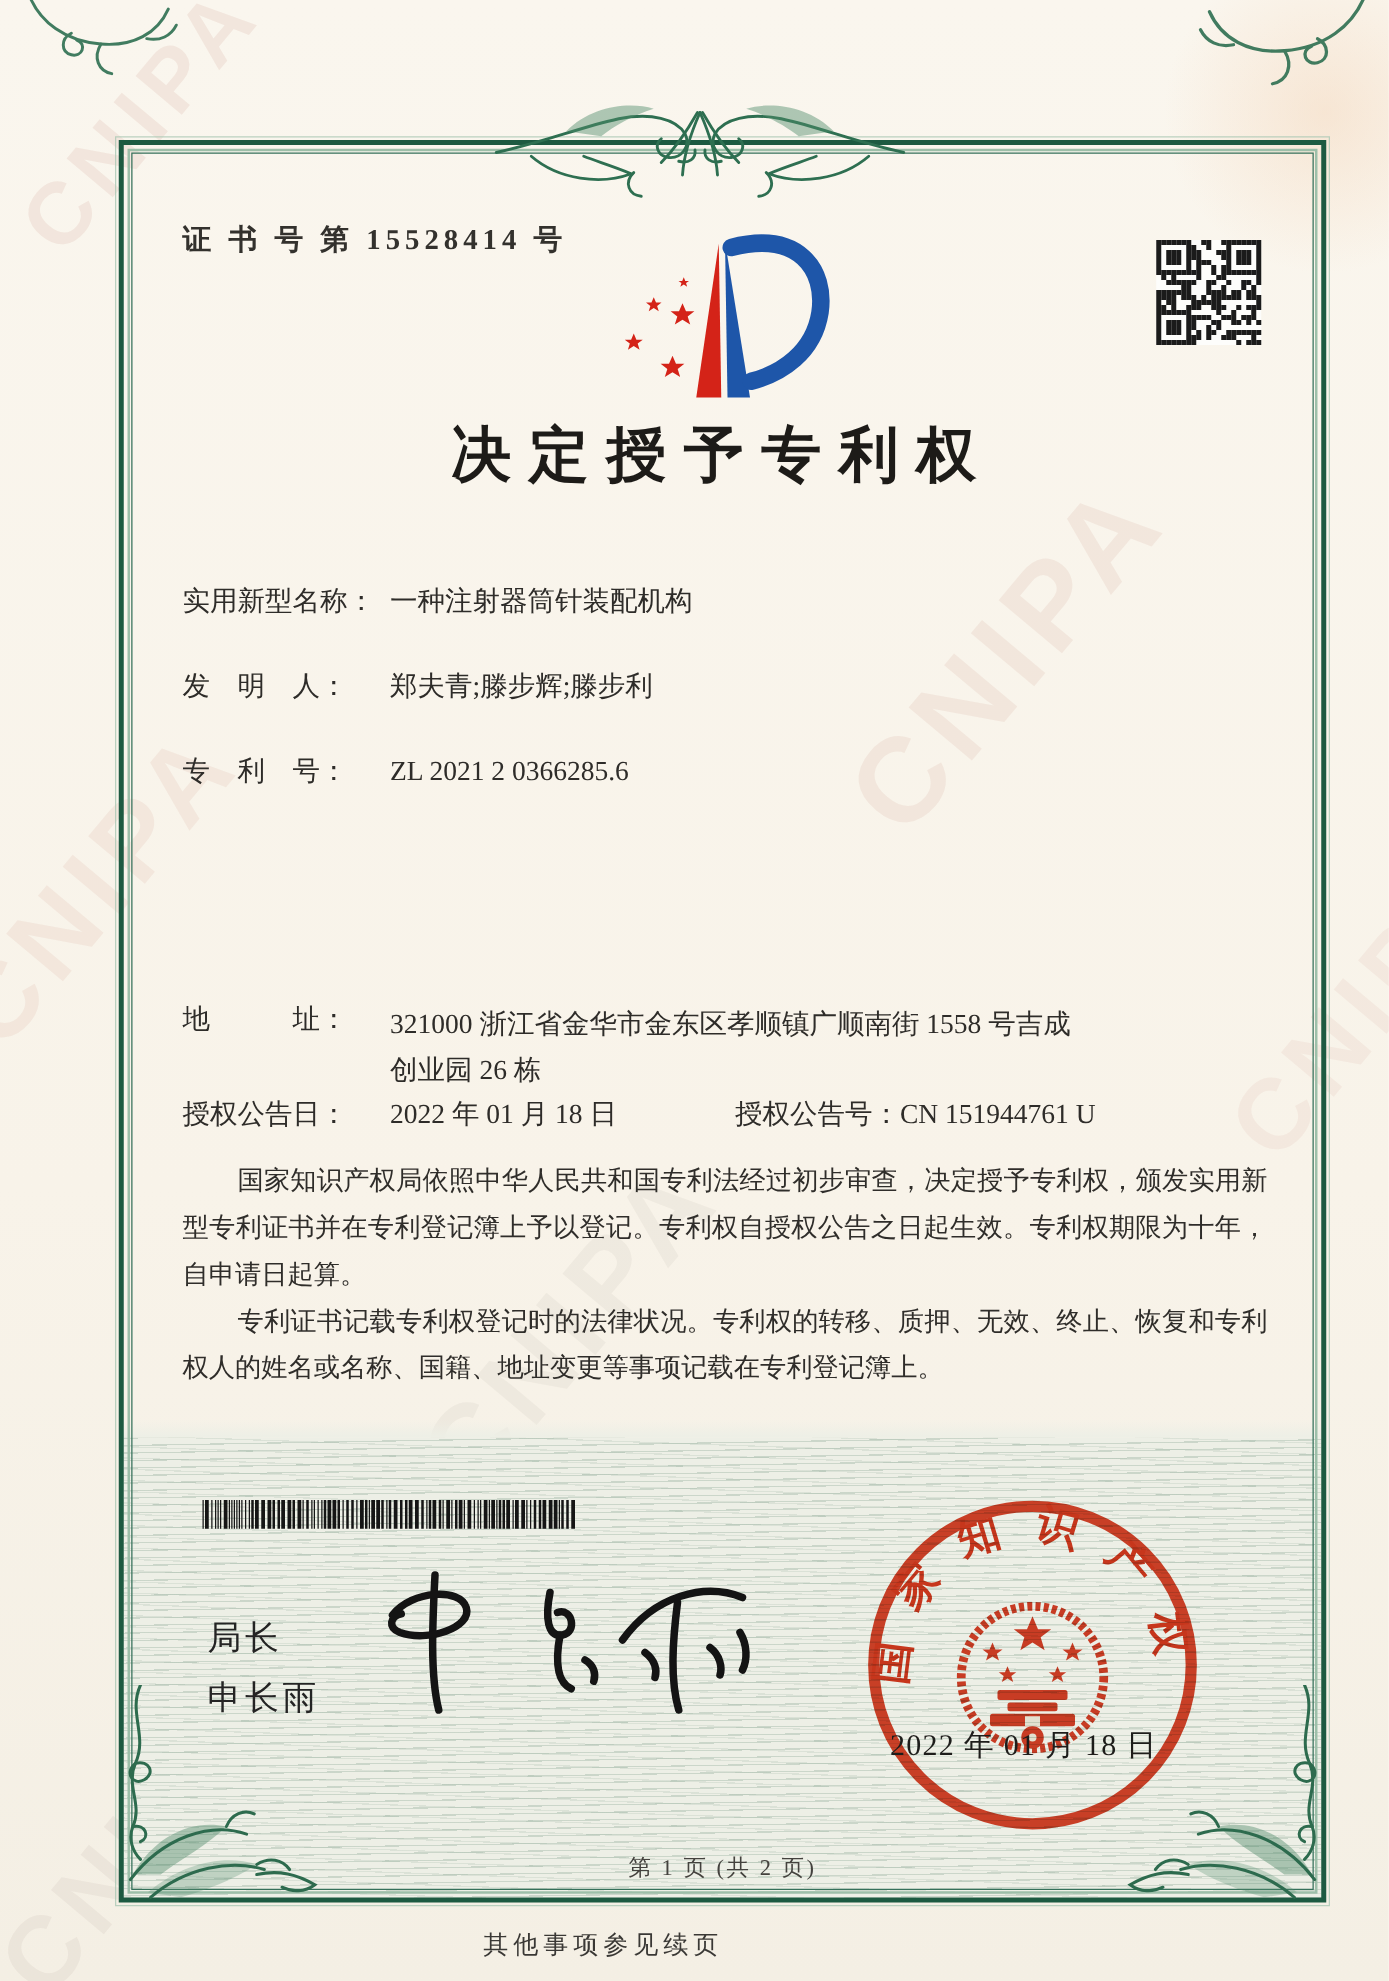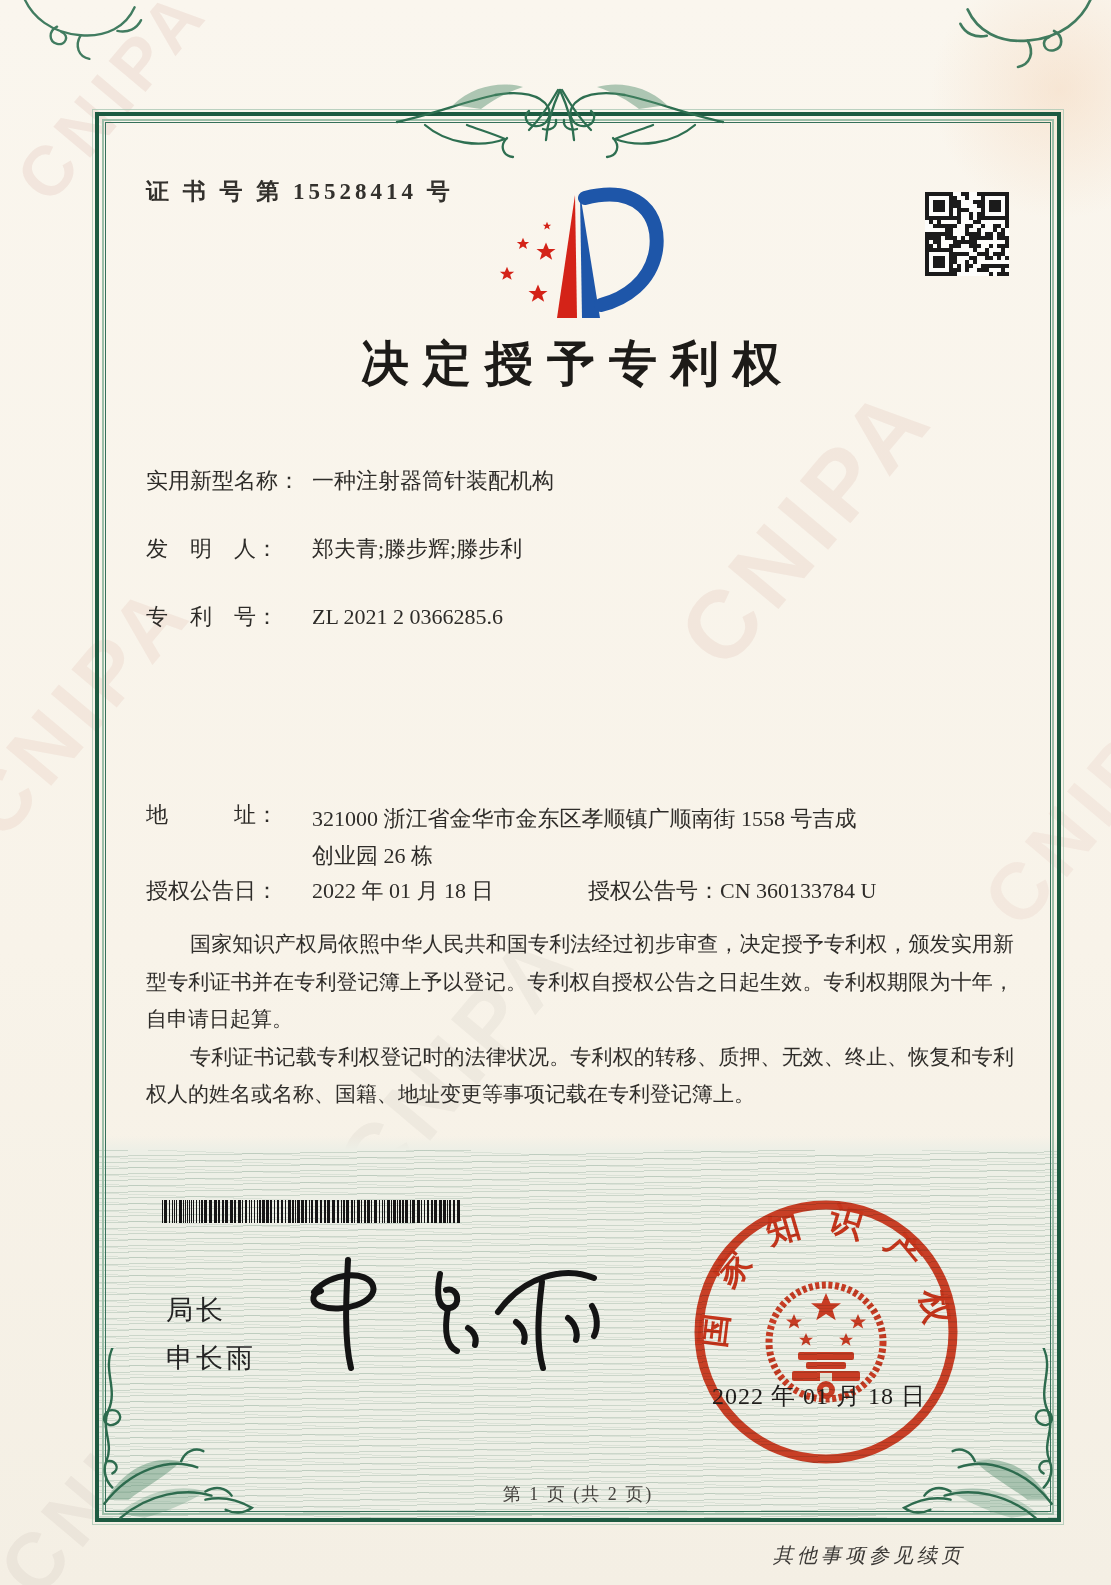--- a/index.html
+++ b/index.html
@@ -67,22 +67,22 @@
   .signer{position:absolute;z-index:4;left:166px;font-family:"Liberation Sans","DejaVu Sans",sans-serif;
       font-size:27px;color:#242424;letter-spacing:3px;}
   .signer.t1{top:1292px;} .signer.t2{top:1340px;}
   .signature{position:absolute;z-index:4;left:280px;top:1246px;width:340px;height:152px;}
 
   .seal{position:absolute;z-index:5;left:690px;top:1196px;width:272px;height:272px;mix-blend-mode:multiply;}
   .sealdate{position:absolute;z-index:6;left:712px;top:1380px;font-size:24px;letter-spacing:1px;color:#1e1d1b;}
 
   .pagefoot{position:absolute;z-index:4;left:95px;top:1482px;width:966px;text-align:center;
       font-size:18px;letter-spacing:2px;color:#44423e;}
-  .note{position:absolute;z-index:4;left:0;top:1542px;width:965px;text-align:right;
-      font-size:20px;letter-spacing:4px;color:#3a3835;font-style:italic;}
+  .note{position:absolute;z-index:4;left:0;top:1542px;width:965px;text-align:center;
+      font-size:20px;letter-spacing:4px;color:#3a3835;}
 </style>
 </head>
 <body>
 
 <div class="page">
 
   <div class="blotch"></div>
 
   <span class="wm wm1">CNIPA</span>
   <span class="wm wm2">CNIPA</span>
@@ -438,21 +438,21 @@
     <span class="lab">专　利　号：</span><span class="val">ZL 2021 2 0366285.6</span>
   </div>
   <div class="row r5 addr">
     <span class="lab">地　　　址：</span><span class="val">321000 浙江省金华市金东区孝顺镇广顺南街 1558 号吉成
 创业园 26 栋</span>
   </div>
   <div class="row grant">
     <span class="lab">授权公告日：</span><span class="val">2022 年 01 月 18 日</span>
   </div>
   <div class="grant2">
-    <span>授权公告号：</span><span>CN 360133784 U</span>
+    <span>授权公告号：</span><span>CN 151944761 U</span>
   </div>
 
   <div class="paras">
     <p>国家知识产权局依照中华人民共和国专利法经过初步审查，决定授予专利权，颁发实用新型专利证书并在专利登记簿上予以登记。专利权自授权公告之日起生效。专利权期限为十年，自申请日起算。</p>
     <p>专利证书记载专利权登记时的法律状况。专利权的转移、质押、无效、终止、恢复和专利权人的姓名或名称、国籍、地址变更等事项记载在专利登记簿上。</p>
   </div>
 
   <div class="barcode"><span style="width: 1px; margin-right: 1px;"></span><span style="width: 3px; margin-right: 2px;"></span><span style="width: 1px; margin-right: 2px;"></span><span style="width: 1px; margin-right: 1px;"></span><span style="width: 1px; margin-right: 1px;"></span><span style="width: 1px; margin-right: 2px;"></span><span style="width: 3px; margin-right: 1px;"></span><span style="width: 1px; margin-right: 1px;"></span><span style="width: 1px; margin-right: 1px;"></span><span style="width: 1px; margin-right: 1px;"></span><span style="width: 1px; margin-right: 1px;"></span><span style="width: 1px; margin-right: 1px;"></span><span style="width: 1px; margin-right: 2px;"></span><span style="width: 1px; margin-right: 2px;"></span><span style="width: 1px; margin-right: 1px;"></span><span style="width: 2px; margin-right: 1px;"></span><span style="width: 3px; margin-right: 2px;"></span><span style="width: 3px; margin-right: 2px;"></span><span style="width: 3px; margin-right: 1px;"></span><span style="width: 2px; margin-right: 2px;"></span><span style="width: 2px; margin-right: 1px;"></span><span style="width: 3px; margin-right: 2px;"></span><span style="width: 3px; margin-right: 1px;"></span><span style="width: 2px; margin-right: 2px;"></span><span style="width: 3px; margin-right: 1px;"></span><span style="width: 1px; margin-right: 2px;"></span><span style="width: 2px; margin-right: 2px;"></span><span style="width: 1px; margin-right: 1px;"></span><span style="width: 1px; margin-right: 2px;"></span><span style="width: 1px; margin-right: 2px;"></span><span style="width: 1px; margin-right: 1px;"></span><span style="width: 2px; margin-right: 1px;"></span><span style="width: 3px; margin-right: 1px;"></span><span style="width: 3px; margin-right: 1px;"></span><span style="width: 2px; margin-right: 2px;"></span><span style="width: 1px; margin-right: 2px;"></span><span style="width: 2px; margin-right: 2px;"></span><span style="width: 2px; margin-right: 2px;"></span><span style="width: 1px; margin-right: 2px;"></span><span style="width: 3px; margin-right: 1px;"></span><span style="width: 2px; margin-right: 1px;"></span><span style="width: 1px; margin-right: 1px;"></span><span style="width: 3px; margin-right: 1px;"></span><span style="width: 3px; margin-right: 1px;"></span><span style="width: 2px; margin-right: 2px;"></span><span style="width: 1px; margin-right: 1px;"></span><span style="width: 2px; margin-right: 2px;"></span><span style="width: 3px; margin-right: 2px;"></span><span style="width: 2px; margin-right: 2px;"></span><span style="width: 2px; margin-right: 1px;"></span><span style="width: 3px; margin-right: 2px;"></span><span style="width: 3px; margin-right: 2px;"></span><span style="width: 2px; margin-right: 2px;"></span><span style="width: 1px; margin-right: 1px;"></span><span style="width: 2px; margin-right: 1px;"></span><span style="width: 3px; margin-right: 2px;"></span><span style="width: 2px; margin-right: 1px;"></span><span style="width: 1px; margin-right: 2px;"></span><span style="width: 3px; margin-right: 1px;"></span><span style="width: 1px; margin-right: 2px;"></span><span style="width: 2px; margin-right: 1px;"></span><span style="width: 3px; margin-right: 1px;"></span><span style="width: 1px; margin-right: 2px;"></span><span style="width: 3px; margin-right: 2px;"></span><span style="width: 1px; margin-right: 2px;"></span><span style="width: 1px; margin-right: 1px;"></span><span style="width: 1px; margin-right: 2px;"></span><span style="width: 3px; margin-right: 1px;"></span><span style="width: 1px; margin-right: 1px;"></span><span style="width: 3px; margin-right: 1px;"></span><span style="width: 1px; margin-right: 1px;"></span><span style="width: 2px; margin-right: 1px;"></span><span style="width: 2px; margin-right: 1px;"></span><span style="width: 3px; margin-right: 2px;"></span><span style="width: 1px; margin-right: 1px;"></span><span style="width: 3px; margin-right: 2px;"></span><span style="width: 3px; margin-right: 1px;"></span><span style="width: 1px; margin-right: 2px;"></span><span style="width: 1px; margin-right: 2px;"></span><span style="width: 2px; margin-right: 2px;"></span><span style="width: 2px; margin-right: 1px;"></span><span style="width: 3px; margin-right: 2px;"></span><span style="width: 3px; margin-right: 1px;"></span><span style="width: 3px; margin-right: 1px;"></span><span style="width: 1px; margin-right: 1px;"></span><span style="width: 2px; margin-right: 2px;"></span><span style="width: 2px; margin-right: 2px;"></span><span style="width: 3px; margin-right: 2px;"></span></div>
 
   <div class="signer t1">局长</div>

